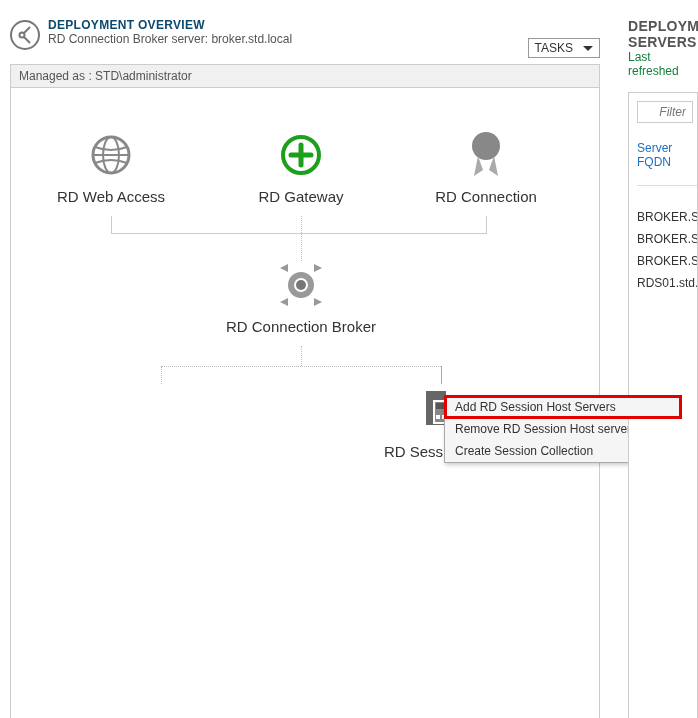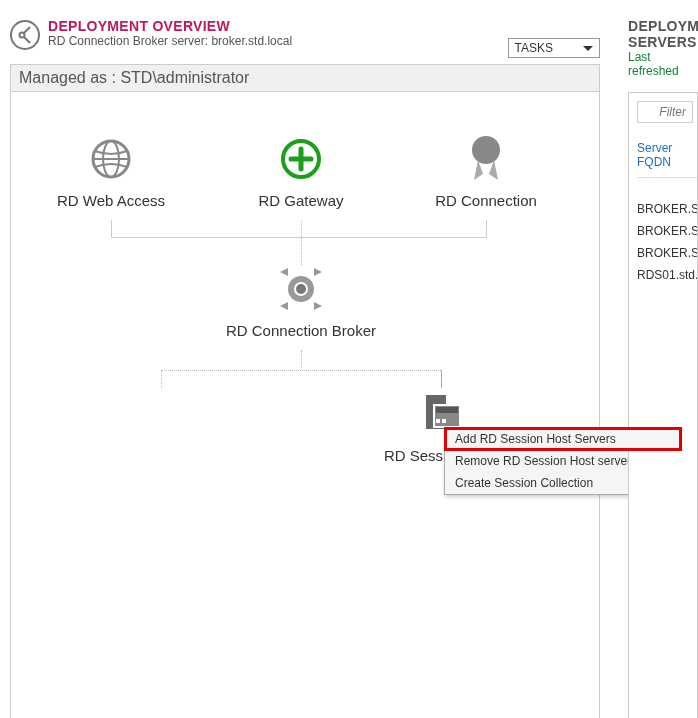--- a/index.html
+++ b/index.html
@@ -33,52 +33,52 @@
     align-items: center;
     justify-content: center;
     margin-top: 2px;
     flex: none;
   }
   .header-text {
     flex: 1;
   }
   .header-title {
     font-weight: 600;
-    font-size: 14px;
-    color: #be185d;
+    font-size: 12px;
+    color: #0c4a6e;
     letter-spacing: 0.3px;
   }
   .header-sub {
     font-size: 12px;
     color: #555;
   }
   .tasks-btn {
     border: 1px solid #999;
     background: #fff;
     font-size: 12px;
     padding: 2px 6px;
     display: flex;
     align-items: center;
-    gap: 30px;
+    gap: 10px;
     height: 20px;
     margin-top: 20px;
     cursor: pointer;
   }
   .tasks-btn .caret {
     width: 0; height: 0;
     border-left: 5px solid transparent;
     border-right: 5px solid transparent;
     border-top: 5px solid #333;
   }
   .managed-row {
     background: #f0f0f0;
     border: 1px solid #ccc;
     border-bottom: none;
     padding: 4px 8px;
-    font-size: 16px;
+    font-size: 12px;
     color: #555;
     margin-top: 6px;
   }
   .diagram-box {
     border: 1px solid #ccc;
     height: 640px;
     position: relative;
     background: #fff;
   }
   .node {
@@ -116,21 +116,20 @@
   }
   
   .ctx-menu {
     position: absolute;
     left: 444px;
     top: 395px;
     width: 238px;
     background: #f5f5f5;
     border: 1px solid #aaa;
     box-shadow: 1px 2px 4px rgba(0,0,0,0.2);
-    margin-top: 32px;
   }
   .ctx-item {
     padding: 4px 10px;
     font-size: 12px;
     color: #333;
     cursor: pointer;
   }
   .ctx-item.highlight {
     border: 3px solid #e30000;
     margin: -1px;
@@ -172,21 +171,21 @@
     color: #999;
     font-size: 12px;
     padding: 3px 6px;
     text-align: right;
   }
   .server-header {
     color: #1a6fc4;
     font-size: 12px;
     margin: 18px 0 20px 8px;
     border-bottom: 1px solid #ddd;
-    padding-bottom: 8px;
+    padding-bottom: 16px;
   }
   .server-list {
     margin-left: 8px;
   }
   .server-list div {
     font-size: 12px;
     color: #333;
     padding: 4px 0;
     white-space: nowrap;
   }

